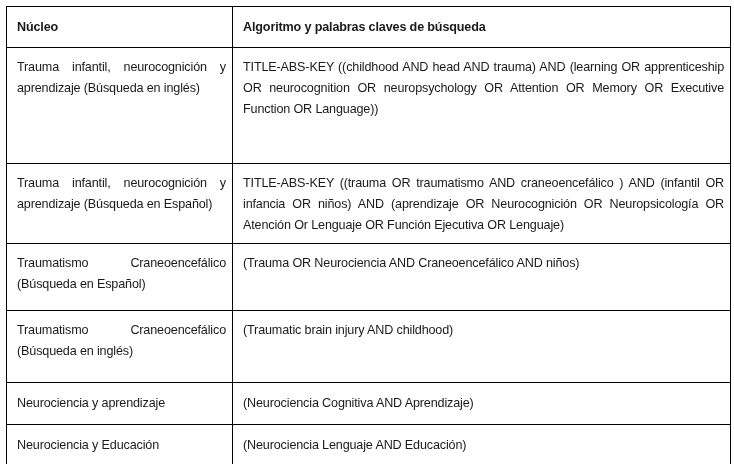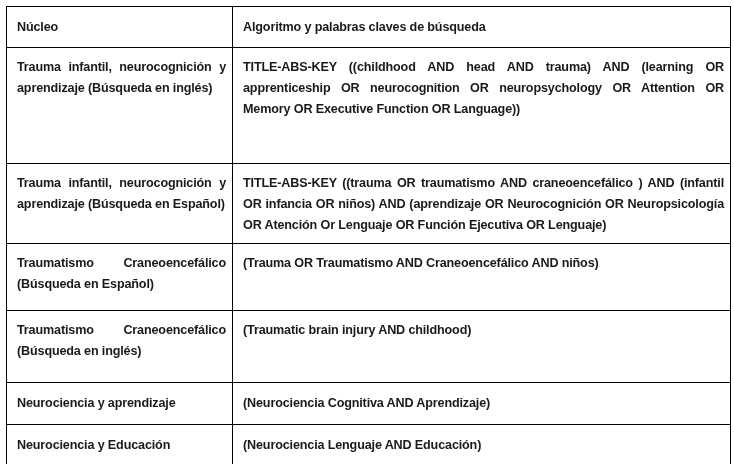--- a/index.html
+++ b/index.html
@@ -23,21 +23,21 @@
       border-collapse: collapse;
       table-layout: fixed;
       font-size: 12.6px;
       line-height: 21px;
     }
     .doc-table td, .doc-table th {
       border: 1px solid #000000;
       vertical-align: top;
       padding: 9px 6px 0 10px;
       text-align: left;
-      font-weight: bold;
+      font-weight: normal;
       letter-spacing: -0.15px;
     }
     .doc-table th {
       font-weight: bold;
       padding-top: 10px;
     }
     .doc-table td.justify {
       text-align: justify;
       text-align-last: left;
     }
@@ -70,21 +70,21 @@
     <tr class="r1">
       <td class="justify">Trauma infantil, neurocognición y aprendizaje (Búsqueda en inglés)</td>
       <td class="justify">TITLE-ABS-KEY ((childhood AND head AND trauma) AND (learning OR apprenticeship OR neurocognition OR neuropsychology OR Attention OR Memory OR Executive Function OR Language))</td>
     </tr>
     <tr class="r2">
       <td class="justify">Trauma infantil, neurocognición y aprendizaje (Búsqueda en Español)</td>
       <td class="justify">TITLE-ABS-KEY ((trauma OR traumatismo AND craneoencefálico ) AND (infantil OR infancia OR niños) AND (aprendizaje OR Neurocognición OR Neuropsicología OR Atención Or Lenguaje OR Función Ejecutiva OR Lenguaje)</td>
     </tr>
     <tr class="r3">
       <td class="justify">Traumatismo Craneoencefálico (Búsqueda en Español)</td>
-      <td class="justify">(Trauma OR Traumatismo AND Craneoencefálico AND niños)</td>
+      <td class="justify">(Trauma OR Neurociencia AND Craneoencefálico AND niños)</td>
     </tr>
     <tr class="r4">
       <td class="justify">Traumatismo Craneoencefálico (Búsqueda en inglés)</td>
       <td class="justify">(Traumatic brain injury AND childhood)</td>
     </tr>
     <tr class="r5">
       <td>Neurociencia y aprendizaje</td>
       <td>(Neurociencia Cognitiva AND Aprendizaje)</td>
     </tr>
     <tr class="r6">

